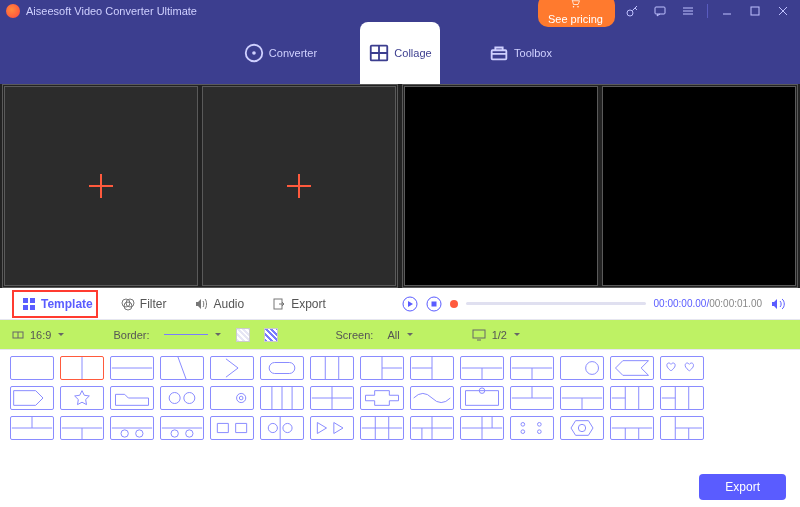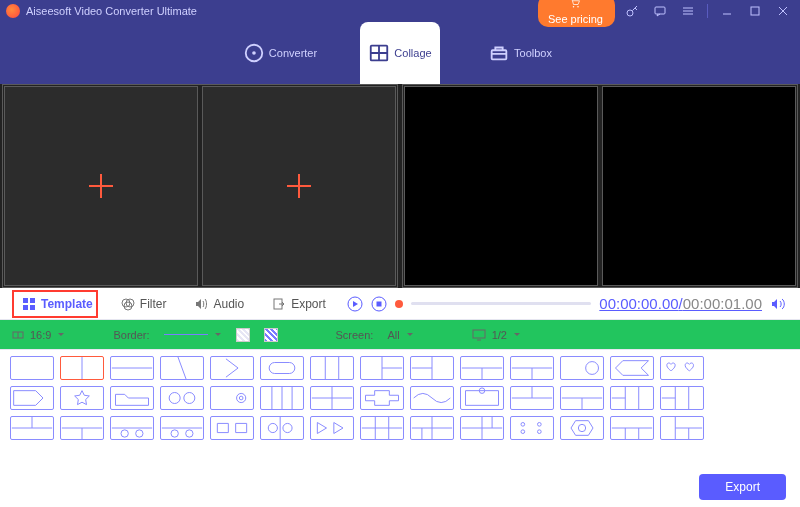--- a/index.html
+++ b/index.html
@@ -120,28 +120,28 @@
   }
   .subtab svg { width: 14px; height: 14px; }
   .subtabs-row .spacer { flex: 1; }
   .playbar { display: flex; align-items: center; gap: 8px; padding-right: 6px; }
   .playbar .ctrl { cursor: pointer; display:flex; }
   .playbar .ctrl svg { width: 16px; height: 16px; stroke:#5a5cff; fill:none; }
   .playbar .dot { width: 8px; height: 8px; border-radius: 50%; background:#ff5a3d; }
   .playbar .track {
     width: 180px; height: 3px; background:#e0e0f0; border-radius:2px; position:relative;
   }
-  .playbar .timecode { font-size: 15px; color:#5a5cff;text-decoration:underline; }
+  .playbar .timecode { font-size: 10px; color:#5a5cff; }
   .playbar .timecode .dur { color:#888; }
   .playbar .volume { cursor:pointer; }
 
   
   .options-row {
     height: 30px;
-    background: #22c55e;
+    background: #bef264;
     display: flex;
     align-items: center;
     gap: 14px;
     padding: 0 12px;
     font-size: 11px;
     color: #555;
     border-bottom: 1px solid #e6e6f0;
   }
   .options-row .sel {
     display: flex; align-items: center; gap: 6px; cursor: pointer;

